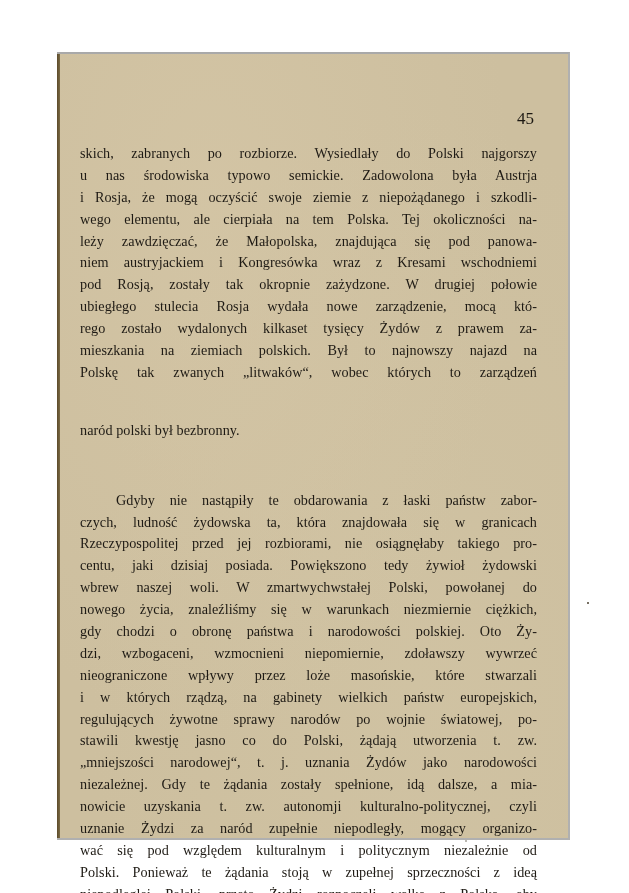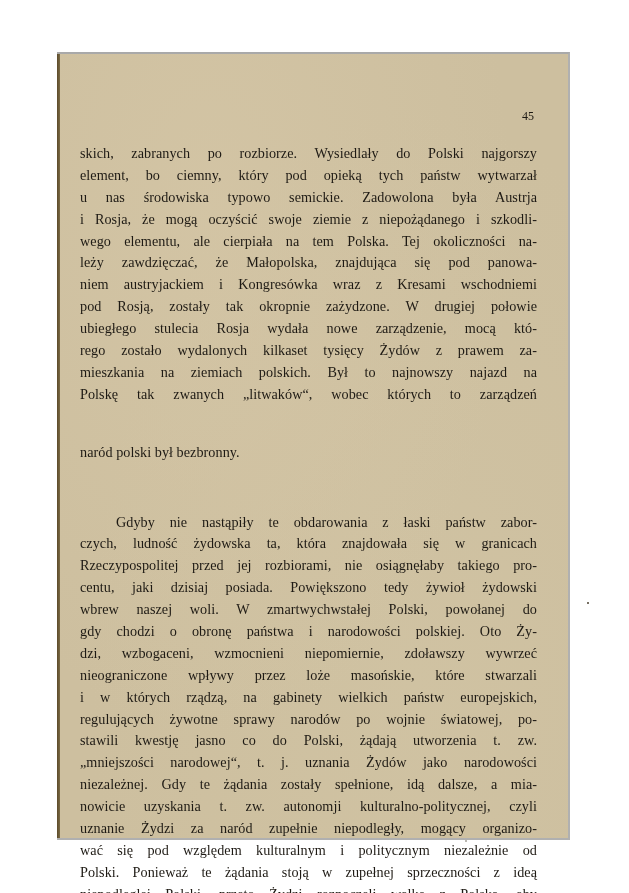--- a/index.html
+++ b/index.html
@@ -31,21 +31,21 @@
       top: 0;
       width: 3px;
       height: 100%;
       background: linear-gradient(to right, #5c4a2a, #7a6a45);
     }
     .page-number {
       position: absolute;
       right: 34px;
       top: 55px;
       font-family: "Liberation Serif", serif;
-      font-size: 12px;
+      font-size: 17px;
       color: #1c1812;
     }
     .body-text {
       position: absolute;
       left: 23px;
       top: 89px;
       width: 457px;
       font-family: Liberation Serif, serif;
       font-size: 14.2px;
       line-height: 21.9px;
@@ -79,38 +79,38 @@
 </head>
 <body>
 
 <div class="page">
   <div class="spine"></div>
   <div class="page-number">45</div>
 
   <div class="body-text">
 
     <span class="line">skich, zabranych po rozbiorze. Wysiedlały do Polski najgorszy</span>
-    <span class="line">element, bo ciemny, który pod opieką tych państw wytwarzał</span>
     <span class="line">u nas środowiska typowo semickie. Zadowolona była Austrja</span>
     <span class="line">i Rosja, że mogą oczyścić swoje ziemie z niepożądanego i szkodli-</span>
     <span class="line">wego elementu, ale cierpiała na tem Polska. Tej okoliczności na-</span>
     <span class="line">leży zawdzięczać, że Małopolska, znajdująca się pod panowa-</span>
     <span class="line">niem austryjackiem i Kongresówka wraz z Kresami wschodniemi</span>
     <span class="line">pod Rosją, zostały tak okropnie zażydzone. W drugiej połowie</span>
     <span class="line">ubiegłego stulecia Rosja wydała nowe zarządzenie, mocą któ-</span>
     <span class="line">rego zostało wydalonych kilkaset tysięcy Żydów z prawem za-</span>
     <span class="line">mieszkania na ziemiach polskich. Był to najnowszy najazd na</span>
     <span class="line">Polskę tak zwanych „litwaków“, wobec których to zarządzeń</span>
     <span class="line last">naród polski był bezbronny.</span>
 
     <span class="line indent">Gdyby nie nastąpiły te obdarowania z łaski państw zabor-</span>
     <span class="line">czych, ludność żydowska ta, która znajdowała się w granicach</span>
     <span class="line">Rzeczypospolitej przed jej rozbiorami, nie osiągnęłaby takiego pro-</span>
     <span class="line">centu, jaki dzisiaj posiada. Powiększono tedy żywioł żydowski</span>
     <span class="line">wbrew naszej woli. W zmartwychwstałej Polski, powołanej do</span>
+    <span class="line">nowego życia, znaleźliśmy się w warunkach niezmiernie ciężkich,</span>
     <span class="line">gdy chodzi o obronę państwa i narodowości polskiej. Oto Ży-</span>
     <span class="line">dzi, wzbogaceni, wzmocnieni niepomiernie, zdoławszy wywrzeć</span>
     <span class="line">nieograniczone wpływy przez loże masońskie, które stwarzali</span>
     <span class="line">i w których rządzą, na gabinety wielkich państw europejskich,</span>
     <span class="line">regulujących żywotne sprawy narodów po wojnie światowej, po-</span>
     <span class="line">stawili kwestję jasno co do Polski, żądają utworzenia t. zw.</span>
     <span class="line">„mniejszości narodowej“, t. j. uznania Żydów jako narodowości</span>
     <span class="line">niezależnej. Gdy te żądania zostały spełnione, idą dalsze, a mia-</span>
     <span class="line">nowicie uzyskania t. zw. autonomji kulturalno-politycznej, czyli</span>
     <span class="line">uznanie Żydzi za naród zupełnie niepodległy, mogący organizo-</span>

